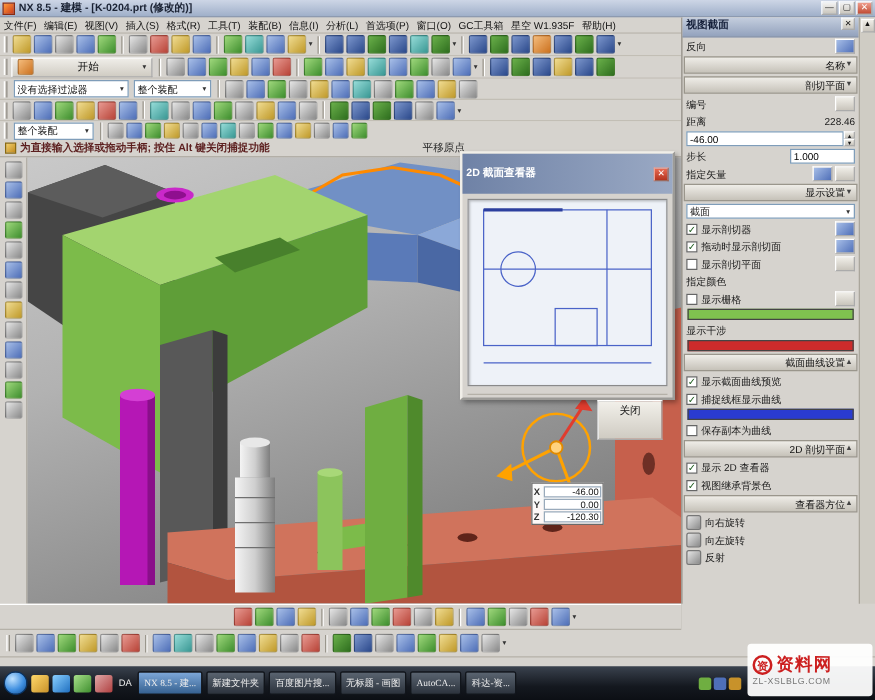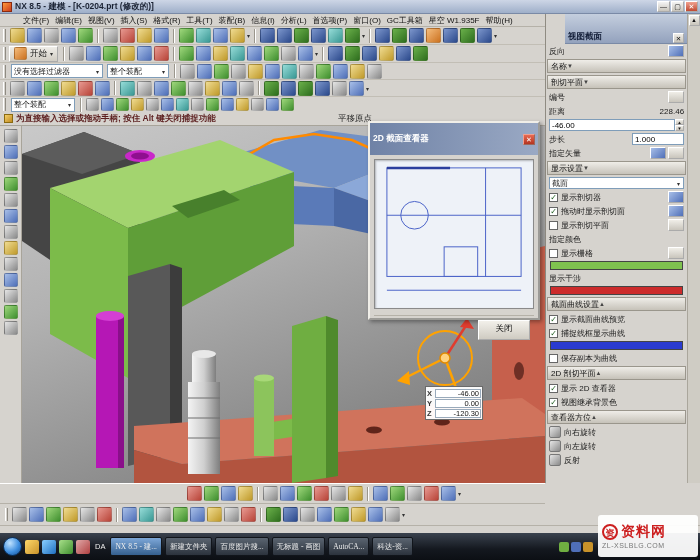--- a/index.html
+++ b/index.html
@@ -9,21 +9,21 @@
 
   
   .titlebar { position:absolute; left:0; top:0; width:700px; height:14px; background:linear-gradient(#cdd6e6,#9fafc9); display:flex; align-items:center; padding:0 2px; border-bottom:1px solid #7a8aa6; }
   .nxlogo { width:10px; height:10px; background:linear-gradient(135deg,#ff9a3c,#cc3a1a); border:1px solid #8a2a10; margin-right:3px; }
   .titletext { font-size:8.5px; font-weight:bold; color:#1a2233; white-space:nowrap; }
   .winctl { margin-left:auto; display:flex; gap:1px; }
   .wbtn { width:13px; height:11px; background:linear-gradient(#f4f4f4,#c9c5bc); border:1px outset #fff; font-size:7px; line-height:9px; text-align:center; color:#222; }
   .wbtn.close { background:linear-gradient(#f0a090,#c04a32); color:#fff; }
 
   
-  .menubar { position:absolute; left:0; top:14px; width:700px; height:13px; background:#d6d3ce; border-bottom:1px solid #b5b1a8; display:flex; align-items:center; padding:0 20px; }
+  .menubar { position:absolute; left:0; top:14px; width:700px; height:13px; background:#d6d3ce; border-bottom:1px solid #b5b1a8; display:flex; align-items:center; padding:0 0; }
   .mitem { padding:0 3px; font-size:8px; white-space:nowrap; }
   .menu-right { margin-left:auto; font-size:8px; white-space:nowrap; padding-right:4px; }
   .mini-ctl { display:flex; gap:1px; margin-right:2px; }
   .mini-ctl .wbtn { width:11px; height:10px; }
 
   
   .tbwrap { position:absolute; left:0; top:27px; width:545px; }
   .trow { height:18px; background:#d6d3ce; border-bottom:1px solid #c2beb5; display:flex; align-items:center; padding:0 2px; overflow:hidden; }
   .trow.short { height:17px; }
   .grip { width:3px; height:13px; border-left:1px solid #fff; border-right:1px solid #8f8b82; margin:0 3px 0 1px; }
@@ -33,21 +33,21 @@
   .b  { background:linear-gradient(135deg,#a8bfe8,#4f6fb8); }
   .g  { background:linear-gradient(135deg,#9fd87c,#3f8f2f); }
   .y  { background:linear-gradient(135deg,#f0dc92,#c09a2a); }
   .r  { background:linear-gradient(135deg,#e89a92,#b84438); }
   .k  { background:linear-gradient(135deg,#e6e6e6,#8a8a8a); }
   .t  { background:linear-gradient(135deg,#96dcd8,#3a9894); }
   .o  { background:linear-gradient(135deg,#f4bc7c,#cc7220); }
   .b3 { background:linear-gradient(135deg,#7c96cc,#2c4a8c); }
   .g3 { background:linear-gradient(135deg,#6ab04a,#2f6f1f); }
   .caret { font-size:6px; color:#333; margin:0 1px; }
-  .startbtn { display:flex; align-items:center; border:1px outset #fff; background:linear-gradient(#efede8,#d0ccc3); height:16px; padding:0 3px; margin-right:2px; }
+  .startbtn { display:flex; align-items:center; border:1px outset #fff; background:linear-gradient(#efede8,#d0ccc3); height:16px; padding:0 3px; margin-right:2px;gap:32px; }
   .startbtn .lbl { font-size:8.5px; margin:0 2px; }
   .ddl { display:flex; align-items:center; justify-content:space-between; background:#fff; border:1px solid #7f9db9; height:14px; font-size:8px; padding:0 2px; margin:16px 2px; }
   .ddl .caret { margin-left:3px; }
 
   
   .promptbar { position:absolute; left:0; top:112px; width:545px; height:14px; background:#d6d3ce; border-bottom:1px solid #a8a49a; display:flex; align-items:center; padding:0 4px; }
   .prompt-ic { width:9px; height:9px; background:linear-gradient(135deg,#f4d06a,#c08a20); border:1px solid #8a6a10; margin-right:3px; flex:none; }
   .prompt-text { font-size:8.5px; font-weight:bold; color:#5c1f1f; white-space:nowrap; }
   .pan-label { position:absolute; left:338px; font-size:8.5px; color:#222; }
 
@@ -66,33 +66,33 @@
   .ro-row .val { flex:1; background:#fff; border:1px solid #9ab; text-align:right; padding-right:1px; height:9px; line-height:8px; }
 
   
   .dlg { position:absolute; left:368px; top:121px; width:172px; height:199px; background:#d6d3ce; border:2px outset #f0eee8; box-shadow:2px 2px 4px rgba(0,0,0,.35); z-index:6; }
   .dlg-title { height:32px; background:linear-gradient(90deg,#6f82a6,#9aa9c4); display:flex; align-items:center; padding:0 3px; }
   .dlg-title .txt { color:#fff; font-size:8.5px; font-weight:bold; }
   .dlg-x { margin-left:auto; width:12px; height:11px; background:linear-gradient(#e86a52,#b43420); border:1px outset #f0a090; color:#fff; font-size:7px; line-height:10px; text-align:center; }
   .dlg-body { padding:4px; }
   .canvas2d { width:160px; height:150px; background:#eef2f8; border:1px solid #8a8a8a; box-shadow:inset 1px 1px 2px rgba(0,0,0,.25); }
   .dlg-foot { display:flex; justify-content:flex-end; padding:4px 4px 0 4px; border-top:1px solid #b5b1a8; margin-top:4px; }
-  .btn { min-width:52px; height:20px; background:linear-gradient(#f2f0ea,#cfcbc2); border:1px outset #fff; font-size:8.5px; text-align:center; line-height:14px; }
+  .btn { min-width:52px; height:32px; background:linear-gradient(#f2f0ea,#cfcbc2); border:1px outset #fff; font-size:8.5px; text-align:center; line-height:14px; }
 
   
   .panel { position:absolute; left:545px; top:14px; width:155px; height:496px; background:#d6d3ce; border-left:1px solid #8f8b82; display:flex; }
   .panel-main { width:142px; display:flex; flex-direction:column; }
   .panel-scroll { width:13px; background:#cfccc4; border-left:1px solid #aaa69c; display:flex; flex-direction:column; align-items:center; }
   .scr-btn { width:11px; height:11px; background:linear-gradient(#f0eee8,#c9c5bc); border:1px outset #fff; font-size:6px; line-height:9px; text-align:center; margin:1px 0; }
   .scr-track { flex:1; }
-  .phead { height:30px; background:linear-gradient(#c4cede,#93a2bd); display:flex; align-items:flex-end; padding:0 3px; border-bottom:1px solid #7a8aa6;margin-left:19px; }
+  .phead { height:16px; background:linear-gradient(#c4cede,#93a2bd); display:flex; align-items:flex-start; padding:0 3px; border-bottom:1px solid #7a8aa6; }
   .phead .txt { font-size:8.5px; font-weight:bold; color:#15203a; }
   .phead .px { margin-left:auto; width:11px; height:10px; background:linear-gradient(#f0eee8,#c9c5bc); border:1px outset #fff; font-size:6.5px; line-height:9px; text-align:center; }
   .prow { display:flex; align-items:center; height:14px; padding:0 3px; font-size:8px; color:#1a1a1a; }
-  .pgroup { display:flex; align-items:center; justify-content:flex-start; height:14px; margin:1px; padding:0 3px; font-size:8px; background:linear-gradient(#efede8,#c6c2b9); border:1px solid #9a968c; }
+  .pgroup { display:flex; align-items:center; justify-content:flex-end; height:14px; margin:1px; padding:0 3px; font-size:8px; background:linear-gradient(#efede8,#c6c2b9); border:1px solid #9a968c; }
   .pgroup .gcaret { font-size:6px; color:#444; }
   .cb { width:9px; height:9px; background:#fff; border:1px solid #666; font-size:8px; line-height:8px; text-align:center; color:#1c5c1c; margin-right:3px; flex:none; }
   .pbtn { width:16px; height:12px; margin-left:auto; background:linear-gradient(#f0eee8,#c9c5bc); border:1px outset #fff; flex:none; }
   .pbtn.icn { background:linear-gradient(135deg,#a8bfe8,#4f6fb8); }
   .pinput { background:#fff; border:1px solid #7f9db9; font-size:8px; height:12px; padding:0 2px; }
   .spin { display:flex; flex-direction:column; width:9px; }
   .spin span { height:6px; font-size:4.5px; line-height:5px; text-align:center; background:linear-gradient(#f0eee8,#c9c5bc); border:1px outset #fff; }
   .swatch { height:9px; margin:1px 4px; border:1px solid #444; }
   .sw-green { background:#7fc24f; }
   .sw-red { background:#cc2b2b; }

